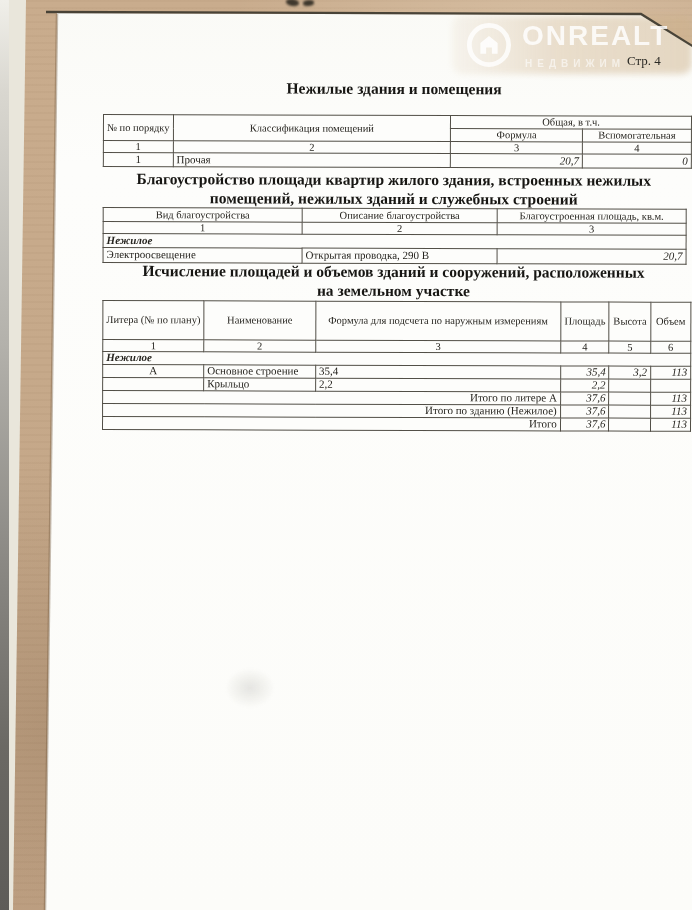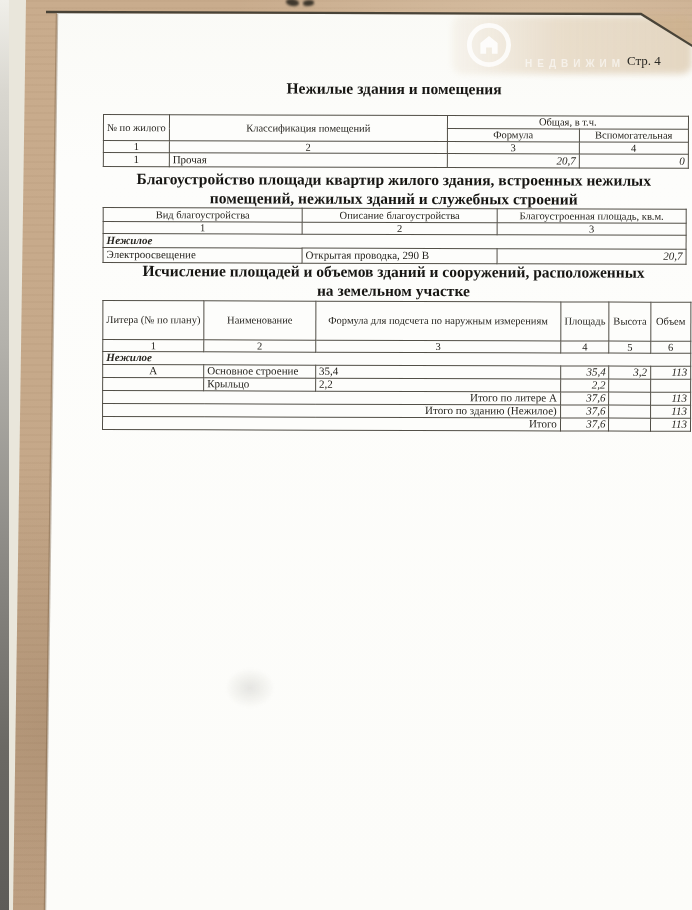--- a/index.html
+++ b/index.html
@@ -99,20 +99,21 @@
 
   <div class="smudge sm1"></div>
   <div class="smudge sm2"></div>
   <div class="sm-faint"></div>
 
   <div class="watermark">
     <svg class="wm-badge" viewBox="0 0 48 48">
       <circle cx="24" cy="24" r="20.5" fill="none" stroke="rgba(255,255,255,0.80)" stroke-width="5"></circle>
       <path d="M15 22 L24 14.5 L33 22 V33 H27 v-6.5 h-6 V33 H15 Z" fill="rgba(255,255,255,0.85)"></path>
     </svg>
+    <div class="wm-brand">ONREALT</div>
     <div class="wm-sub">НЕДВИЖИМ</div>
   </div>
 
   <div class="page-label">Стр. 4</div>
 
   <div class="content">
 
     <div class="title" id="title1">Нежилые здания и помещения</div>
 
     <div class="area-line">
@@ -122,21 +123,21 @@
 
     <table class="doc" id="t1">
       <colgroup>
           <col style="width:64px">
           <col style="width:278px">
           <col style="width:132px">
           <col style="width:109px">
         </colgroup>
       <tbody>
           <tr class="hdr">
-        <td rowspan="2" class="wrap">№ по жилого</td>
+        <td rowspan="2" class="wrap">№ по порядку</td>
         <td rowspan="2">Классификация помещений</td>
         <td colspan="2">Общая, в т.ч.</td>
       </tr>
       <tr class="hdr">
         <td>Формула</td>
         <td>Вспомогательная</td>
       </tr>
       <tr class="idx">
         <td>1</td>
         <td>2</td>

